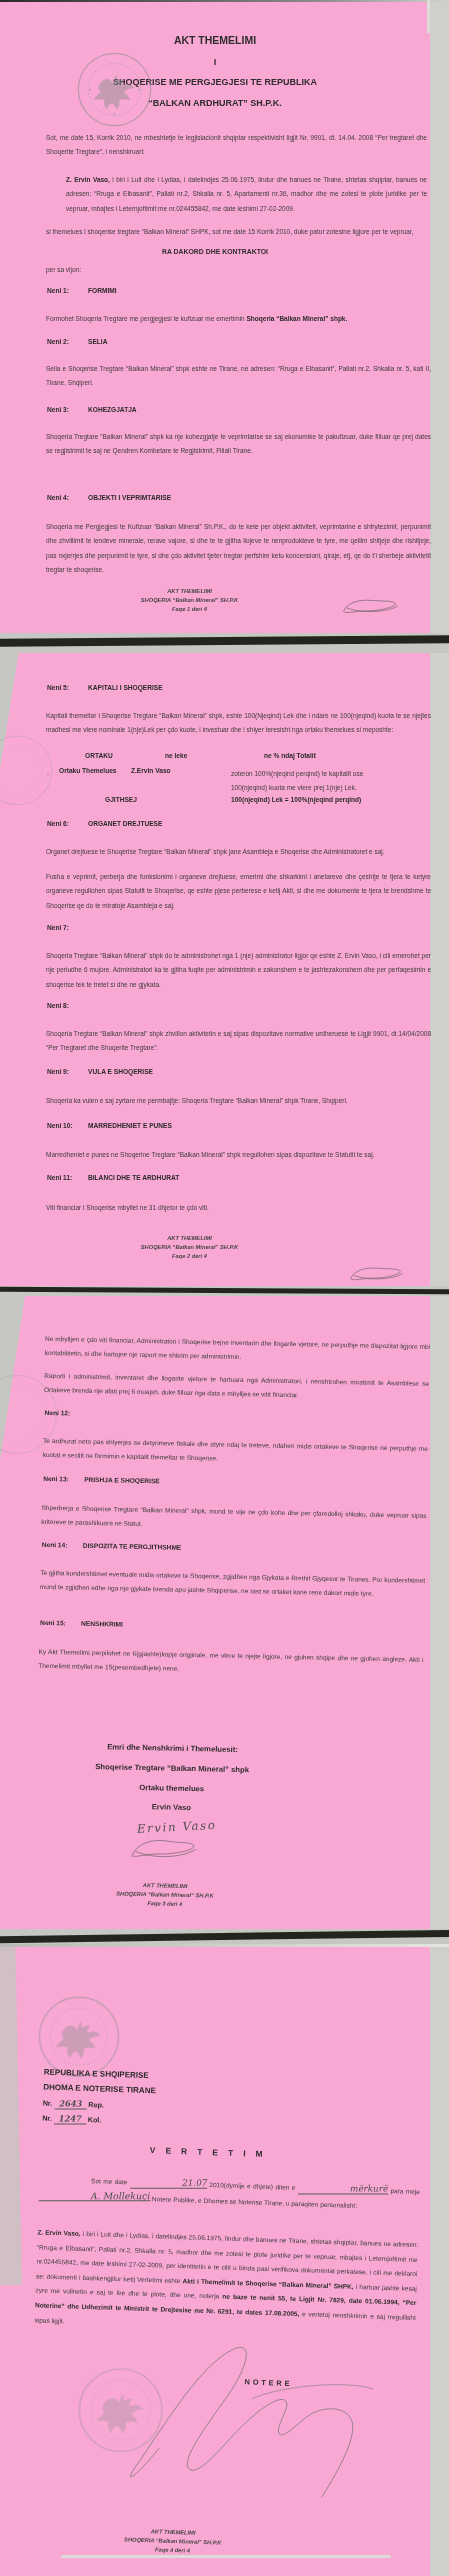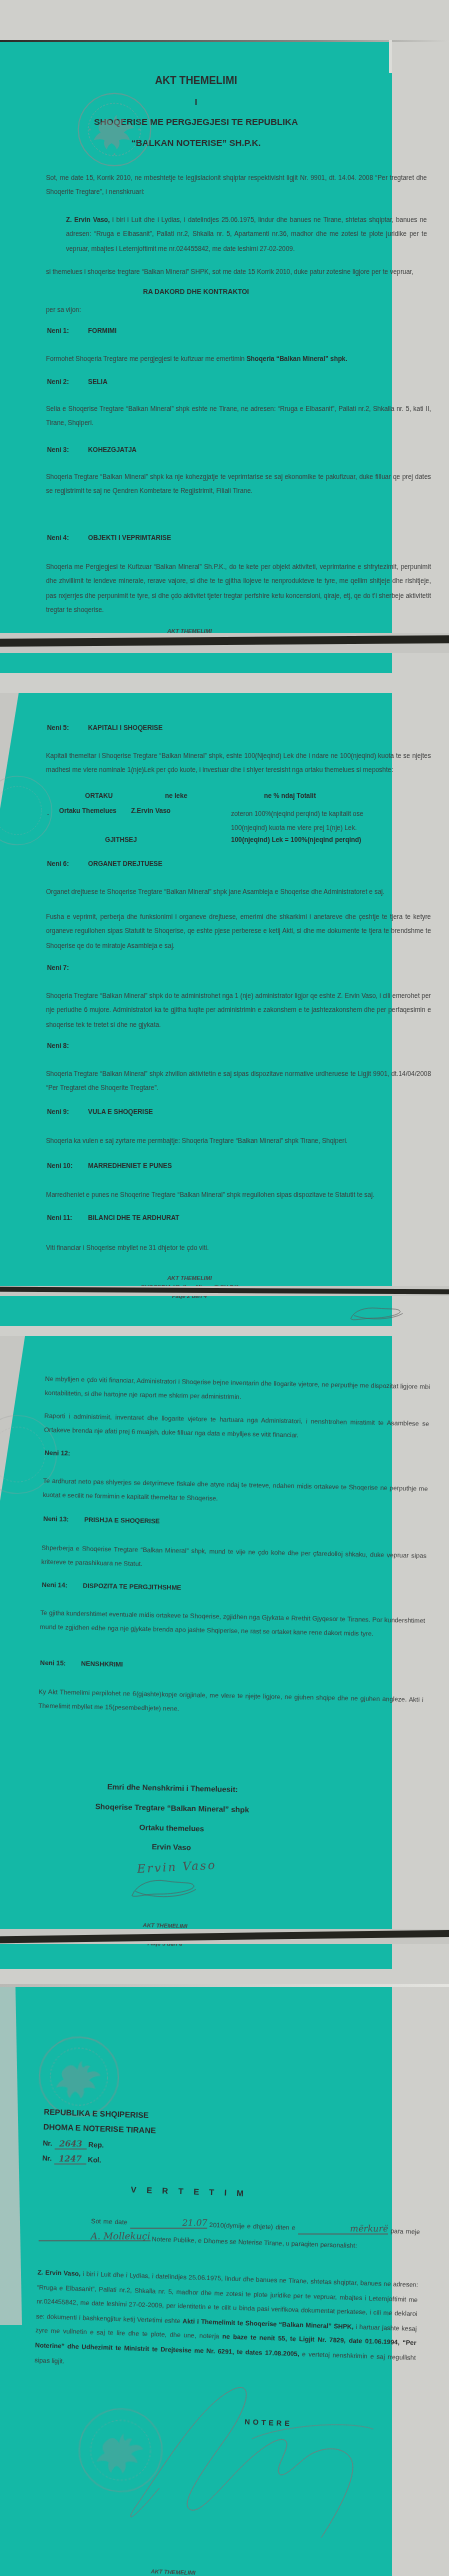--- a/index.html
+++ b/index.html
@@ -1,18 +1,18 @@
 <!DOCTYPE html>
 <html style="font-size:8.8px"><head>
 <meta charset="utf-8">
 <style>
   html,body{margin:0;padding:0;background:#c9c9c5;}
   .canvas{position:relative;width:449px;height:2576px;background:#cfcfcb;overflow:hidden;
           font-family:"Liberation Sans",sans-serif;color:#3a3a3a;}
-  .pg{position:absolute;left:0;width:392px;background:#14b8a6;margin-top:40px;}
+  .pg{position:absolute;left:0;width:430px;background:#f9a8d4;}
   .el{position:absolute;}
   .rot{position:absolute;left:0;top:0;width:100%;height:100%;transform-origin:0 0;}
   .bt{font-size:6.5px;line-height:14.3px;color:#3c3c3c;text-align:justify;}
   .bt-l{font-size:6.5px;line-height:14.3px;color:#3c3c3c;}
   .b{font-weight:bold;color:#2c2c2c;}
   .neni{font-size:6.6px;font-weight:bold;color:#2b2b2b;}
   .title-main{font-size:10.5px;font-weight:bold;color:#2d2d2d;text-align:center;width:100%;}
   .title-sub{font-size:9px;font-weight:bold;color:#2d2d2d;text-align:center;width:100%;}
   .center-b{font-size:6.9px;font-weight:bold;color:#2c2c2c;text-align:center;}
   .footer{font-size:5.7px;font-style:italic;font-weight:bold;line-height:8.8px;color:#454545;text-align:center;width:165px;}
@@ -32,21 +32,21 @@
 
 <div class="canvas">
 
   <div class="pg" style="top:0;height:633px;">
     <div class="el" style="top:0;left:0;width:449px;height:2.2px;background:linear-gradient(90deg,#2a2a26,#8a8a86 70%,#d0d0cc);"></div>
     <div class="el" style="top:0;right:0;width:2.8px;height:33px;background:#dcdcd8;"></div>
 
     <div class="el title-main" style="top:34px;">AKT THEMELIMI</div>
     <div class="el title-sub" style="top:57px;">I</div>
     <div class="el title-sub" style="top:77px;">SHOQERISE ME PERGJEGJESI TE REPUBLIKA</div>
-    <div class="el title-sub" style="top:98px;">“BALKAN NOTERISE” SH.P.K.</div>
+    <div class="el title-sub" style="top:98px;">“BALKAN ARDHURAT” SH.P.K.</div>
 
     <svg class="el stamp" style="top:51px;left:76px;" width="77" height="77" viewBox="0 0 100 100">
       <circle cx="50" cy="50" r="47" fill="none" stroke="#8d8d8d" stroke-width="1.6"></circle>
       <circle cx="50" cy="50" r="34" fill="none" stroke="#9a9a9a" stroke-width="1" stroke-dasharray="2.5,2"></circle>
       <path d="M30,44 Q40,30 48,42 Q49,34 53,31 Q52,38 55,39 Q58,35 63,37 Q59,41 60,45 Q70,40 76,48 Q66,49 62,54 Q68,57 70,64 Q61,61 56,64 Q58,71 53,76 Q50,69 46,68 Q42,70 40,76 Q35,71 37,64 Q32,61 23,64 Q26,57 32,54 Q28,49 30,44 Z" fill="#8d8d8d" opacity=".8"></path>
       <circle cx="50" cy="82" r="1.2" fill="#8d8d8d"></circle>
         <circle cx="18" cy="50" r="1.2" fill="#8d8d8d"></circle>
         <circle cx="82" cy="50" r="1.2" fill="#8d8d8d"></circle>
     </svg>
 

